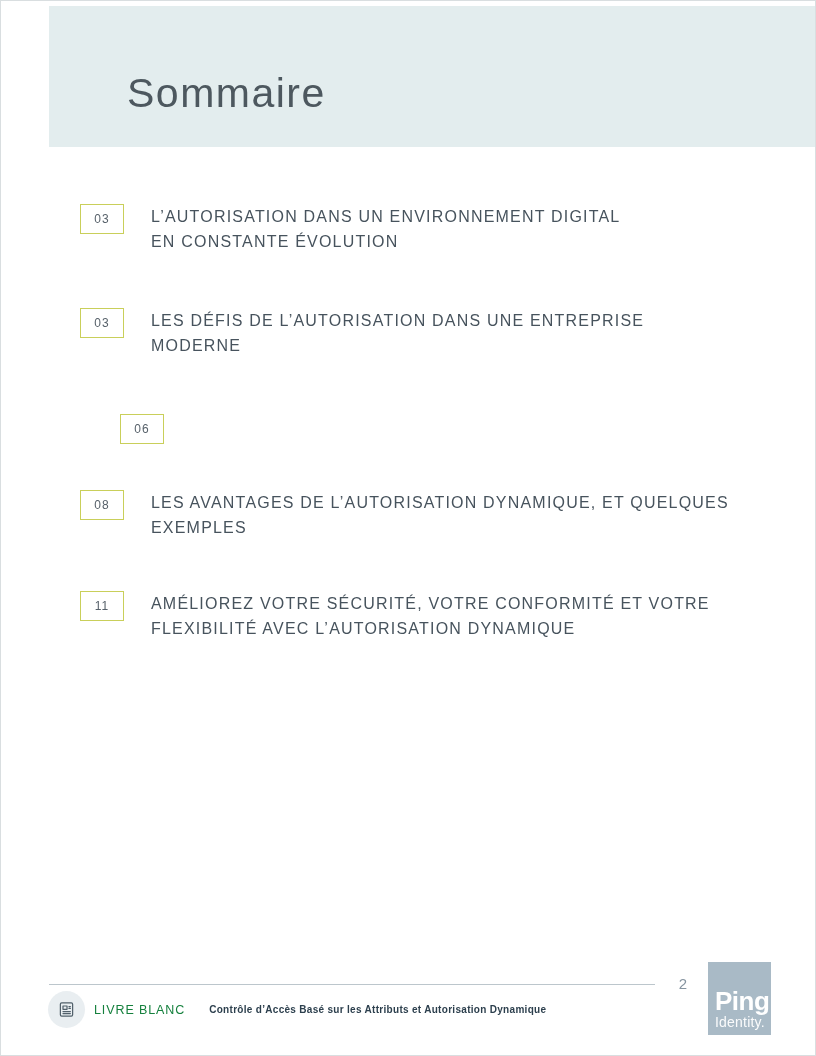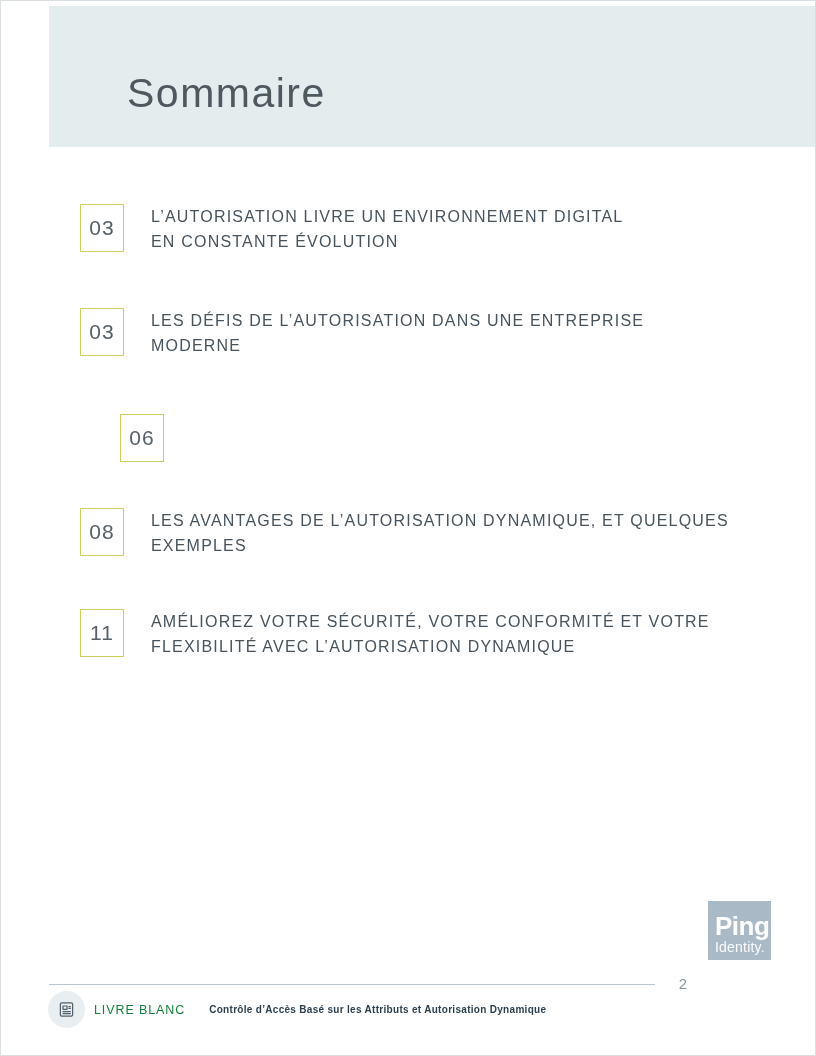--- a/index.html
+++ b/index.html
@@ -20,39 +20,39 @@
     font-size:41px; font-weight:300; color:#4d585f; letter-spacing:1.5px;
   }
   
   .toc { position:absolute; top:203px; left:79px; width:680px; }
   .toc-entry { display:flex; align-items:flex-start; }
   .toc-entry:nth-child(1) { margin-bottom:54px; }
   .toc-entry:nth-child(2) { margin-bottom:56px; }
   .toc-entry:nth-child(3) { margin-bottom:46px;padding-left:40px; }
   .toc-entry:nth-child(4) { margin-bottom:51px; }
   .toc-num {
-    flex:0 0 auto; width:44px; height:48px; margin-right:27px;
+    flex:0 0 auto; width:44px; height:30px; margin-right:27px;
     border:1.5px solid #c9cf5a; display:flex; align-items:center; justify-content:center;
-    color:#57616a; font-size:21px; letter-spacing:1px;
+    color:#57616a; font-size:12px; letter-spacing:1px;
   }
   .toc-title {
     color:#47535d; font-size:16px; letter-spacing:1.2px; line-height:24.5px;
     padding-top:1px;
   }
   
   .footer-line {
     position:absolute; top:983px; left:48px; width:606px; height:1px;
     background:#bcc6cc;
   }
   .page-number {
     position:absolute; top:974px; left:672px; width:20px; text-align:center;
     color:#8694a0; font-size:15px;
   }
   .logo {
-    position:absolute; top:900px; left:707px; width:63px; height:59px;
+    position:absolute; top:961px; left:707px; width:63px; height:73px;
     background:#a9bac6; color:#ffffff; display:flex; flex-direction:column;
     justify-content:flex-end; padding:0 0 5px 7px;
   }
   .logo-brand { font-size:26px; font-weight:700; letter-spacing:-0.5px; line-height:0.95; }
   .logo-sub { font-size:14px; letter-spacing:0.2px; opacity:0.95; }
   .footer-info {
     position:absolute; top:990px; left:47px;
     display:flex; align-items:center;
   }
   .footer-icon-circle {
@@ -75,21 +75,21 @@
 
   <div class="header-band">
     <div class="header-title">Sommaire</div>
   </div>
 
   <div class="toc">
 
     <div class="toc-entry">
       <div class="toc-num">03</div>
       <div class="toc-title">
-        <div>L’AUTORISATION LIVRE UN ENVIRONNEMENT DIGITAL</div>
+        <div>L’AUTORISATION DANS UN ENVIRONNEMENT DIGITAL</div>
         <div>EN CONSTANTE ÉVOLUTION</div>
       </div>
     </div>
 
     <div class="toc-entry">
       <div class="toc-num">03</div>
       <div class="toc-title">
         <div>LES DÉFIS DE L’AUTORISATION DANS UNE ENTREPRISE</div>
         <div>MODERNE</div>
       </div>

